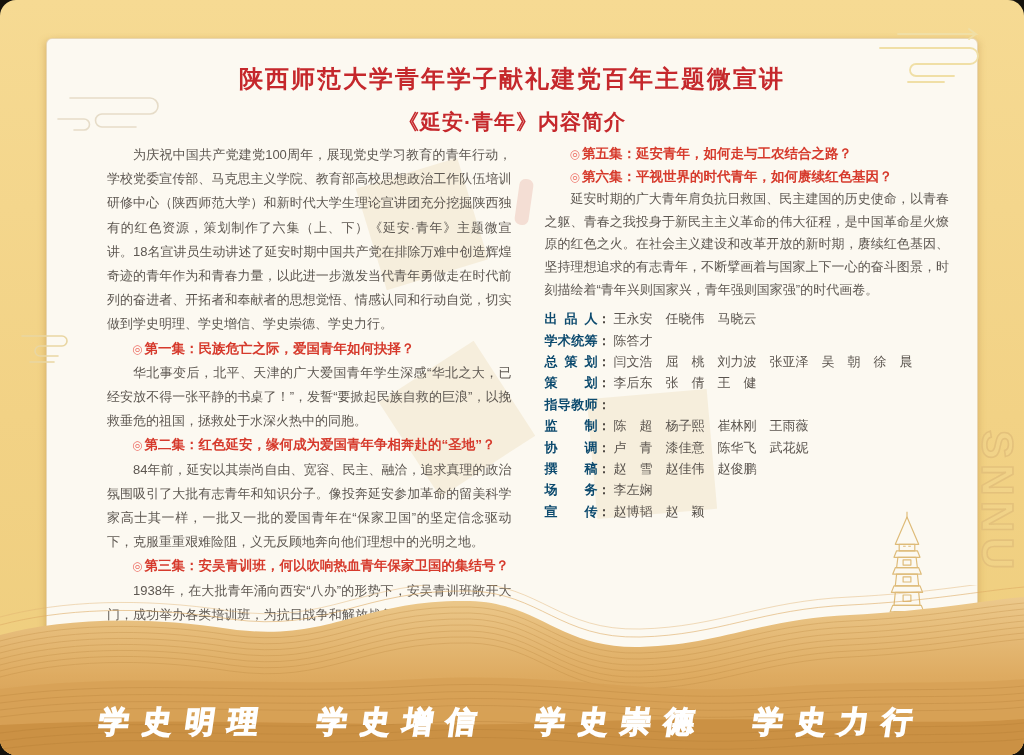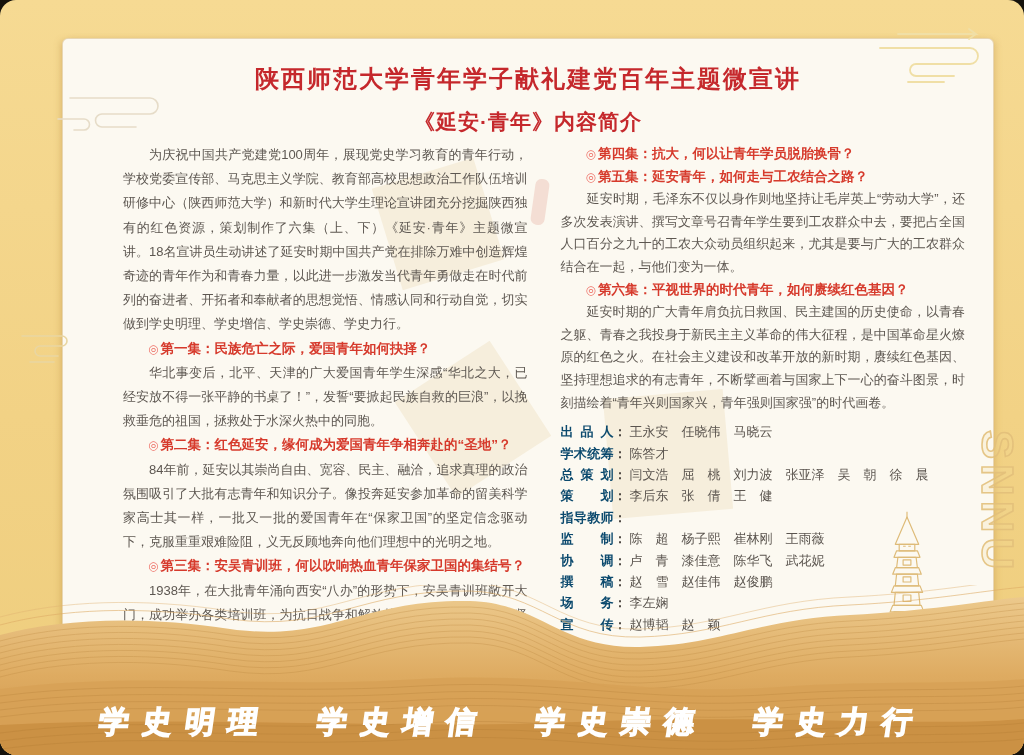--- a/index.html
+++ b/index.html
@@ -3,21 +3,21 @@
 <meta charset="utf-8">
 <style>
   html,body{margin:0;padding:0;background:#15120c;}
   .poster{
     position:relative;width:1024px;height:755px;overflow:hidden;
     border-radius:16px;background:linear-gradient(180deg,#f6da93 0%,#f2d285 55%,#eecd7d 100%);
     font-family:"Liberation Sans","DejaVu Sans",sans-serif;
   }
   
   .card{
-    position:absolute;left:62px;top:38px;width:930px;height:702px;
+    position:absolute;left:46px;top:38px;width:930px;height:702px;
     background:#fcf9f1;border-radius:6px;z-index:1;
     border:1px solid rgba(203,163,88,.40);
     box-shadow:-4px 0 7px -3px rgba(170,120,50,.35),4px 0 7px -3px rgba(170,120,50,.30);
   }
   
   .wm{position:absolute;z-index:0;background:#f6eedc;}
   .wm1{left:300px;top:110px;width:150px;height:150px;transform:rotate(28deg);clip-path:polygon(50% 0,100% 50%,50% 100%,0 50%);}
   .wm2{left:330px;top:300px;width:160px;height:160px;transform:rotate(12deg);clip-path:polygon(50% 0,100% 50%,50% 100%,0 50%);}
   .wm3{left:520px;top:330px;width:170px;height:170px;transform:rotate(40deg);clip-path:polygon(50% 0,100% 50%,50% 100%,0 50%);}
   .wm4{left:470px;top:140px;width:14px;height:46px;background:#f4ded4;border-radius:6px;transform:rotate(8deg);}
@@ -78,24 +78,22 @@
         <p class="body">华北事变后，北平、天津的广大爱国青年学生深感“华北之大，已经安放不得一张平静的书桌了！”，发誓“要掀起民族自救的巨浪”，以挽救垂危的祖国，拯救处于水深火热中的同胞。</p>
 
         <p class="ep-head"><span class="bullet">◎</span><span>第二集：红色延安，缘何成为爱国青年争相奔赴的“圣地”？</span></p>
         <p class="body">84年前，延安以其崇尚自由、宽容、民主、融洽，追求真理的政治氛围吸引了大批有志青年和知识分子。像投奔延安参加革命的留美科学家高士其一样，一批又一批的爱国青年在“保家卫国”的坚定信念驱动下，克服重重艰难险阻，义无反顾地奔向他们理想中的光明之地。</p>
 
         <p class="ep-head"><span class="bullet">◎</span><span>第三集：安吴青训班，何以吹响热血青年保家卫国的集结号？</span></p>
         <p class="body">1938年，在大批青年涌向西安“八办”的形势下，安吴青训班敞开大门，成功举办各类培训班，为抗日战争和解放战争锻造出一大批信念坚定、作风顽强、团结守纪的优秀青年干部，为中国革命的胜利提供了强有力的干部保证，被誉为“青年的故乡”“抗日干部的摇篮”。</p>
       </div>
 
       <div class="col col-right">
-        <p class="ep-head"><span class="bullet">◎</span><span>第四集：抗大，何以让青年学员脱胎换骨？</span></p>
 
         <p class="ep-head"><span class="bullet">◎</span><span>第五集：延安青年，如何走与工农结合之路？</span></p>
-        <p class="body">延安时期，毛泽东不仅以身作则地坚持让毛岸英上“劳动大学”，还多次发表演讲、撰写文章号召青年学生要到工农群众中去，要把占全国人口百分之九十的工农大众动员组织起来，尤其是要与广大的工农群众结合在一起，与他们变为一体。</p>
 
         <p class="ep-head"><span class="bullet">◎</span><span>第六集：平视世界的时代青年，如何赓续红色基因？</span></p>
         <p class="body">延安时期的广大青年肩负抗日救国、民主建国的历史使命，以青春之躯、青春之我投身于新民主主义革命的伟大征程，是中国革命星火燎原的红色之火。在社会主义建设和改革开放的新时期，赓续红色基因、坚持理想追求的有志青年，不断擘画着与国家上下一心的奋斗图景，时刻描绘着“青年兴则国家兴，青年强则国家强”的时代画卷。</p>
 
         <div class="credits">
           <div class="credit-line">
               <span class="credit-label">出品人</span>
               <span class="credit-colon">：</span>
               <span class="credit-names">王永安　任晓伟　马晓云</span>
             </div>

